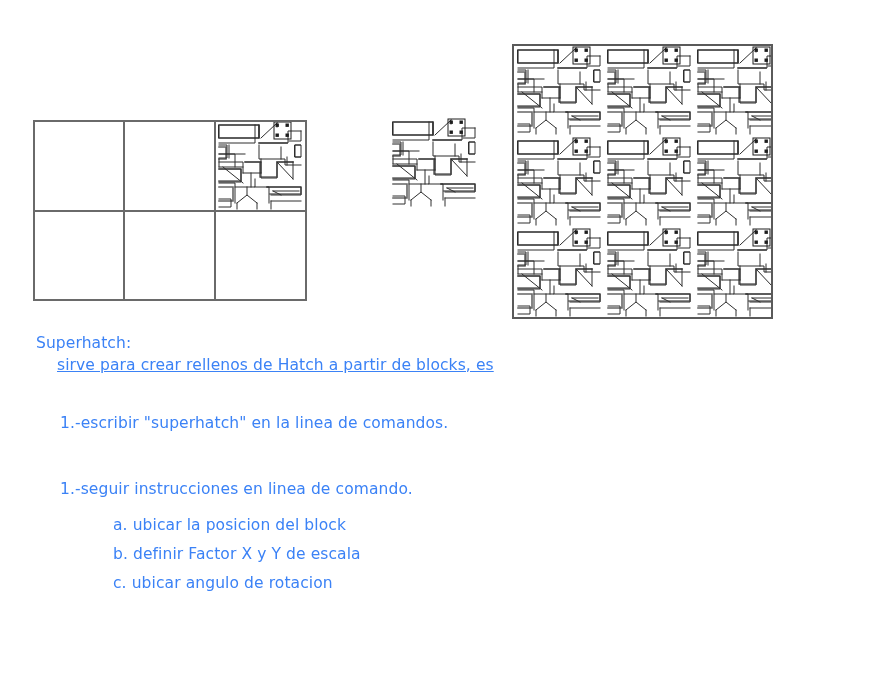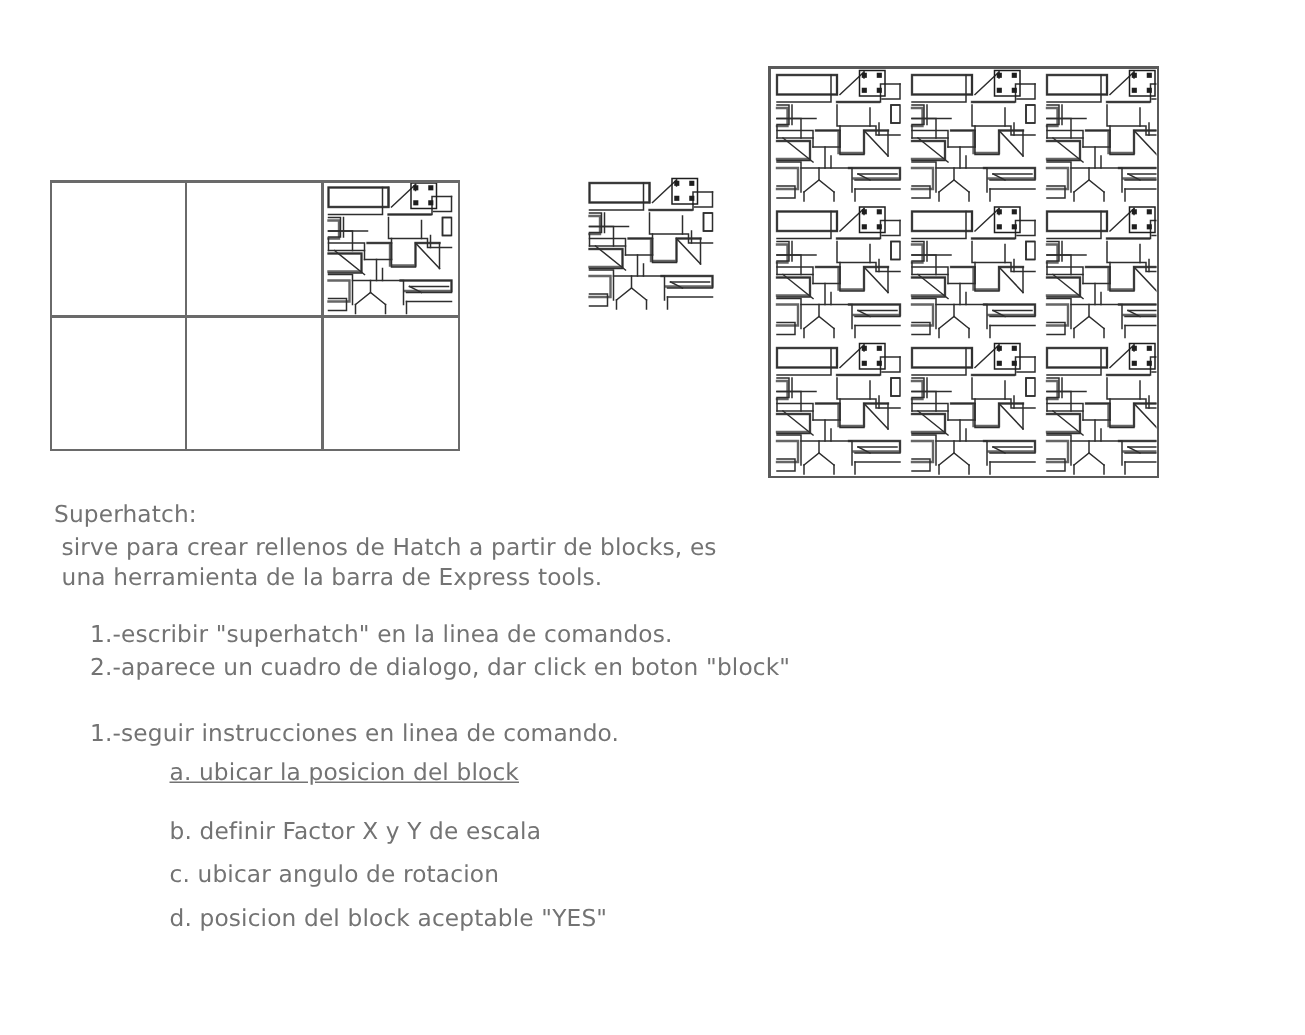--- a/index.html
+++ b/index.html
@@ -35,26 +35,26 @@
     top: 325px;
     width: 870px;
     height: 365px;
   }
 
   .txt {
     position: absolute;
     white-space: nowrap;
     font-size: 15.5px;
     line-height: 20px;
-    color: #737373;
+    color: #3b82f6;
     letter-spacing: 0.1px;
   }
 
   .lvl0 { left: 36px; }
-  .lvl1 { left: 41px; }
+  .lvl1 { left: 57px; text-decoration: underline; }
   .lvl2 { left: 60px; }
   .lvl3 { left: 113px; }
 
   .heading { font-size: 15.5px; }
 
   .sub-item { font-size: 15.5px; }
 </style>
 </head>
 <body>
 
@@ -176,32 +176,29 @@
 
   </svg>
 </div>
 
 <div id="text-block">
 
   <div class="txt lvl0 heading" style="top: 8px;">Superhatch:</div>
 
   <div class="txt lvl1" style="top: 30px;">sirve para crear rellenos de Hatch a partir de blocks, es</div>
 
-  <div class="txt lvl1" style="top: 50px;">una herramienta de la barra de Express tools.</div>
 
   <div class="txt lvl2" style="top: 88px;">1.-escribir "superhatch" en la linea de comandos.</div>
 
-  <div class="txt lvl2" style="top: 110px;">2.-aparece un cuadro de dialogo, dar click en boton "block"</div>
 
 
   <div class="txt lvl2" style="top: 154px;">1.-seguir instrucciones en linea de comando.</div>
 
-  <div class="txt lvl3 sub-item" style="top: 180px; text-decoration: underline;">a. ubicar la posicion del block</div>
+  <div class="txt lvl3 sub-item" style="top: 190px;">a. ubicar la posicion del block</div>
 
   <div class="txt lvl3 sub-item" style="top: 219px;">b. definir Factor X y Y de escala</div>
 
   <div class="txt lvl3 sub-item" style="top: 248px;">c. ubicar angulo de rotacion</div>
 
-  <div class="txt lvl3 sub-item" style="top: 277px;">d. posicion del block aceptable "YES"</div>
 
 
 
 </div>
 
 </body></html>

